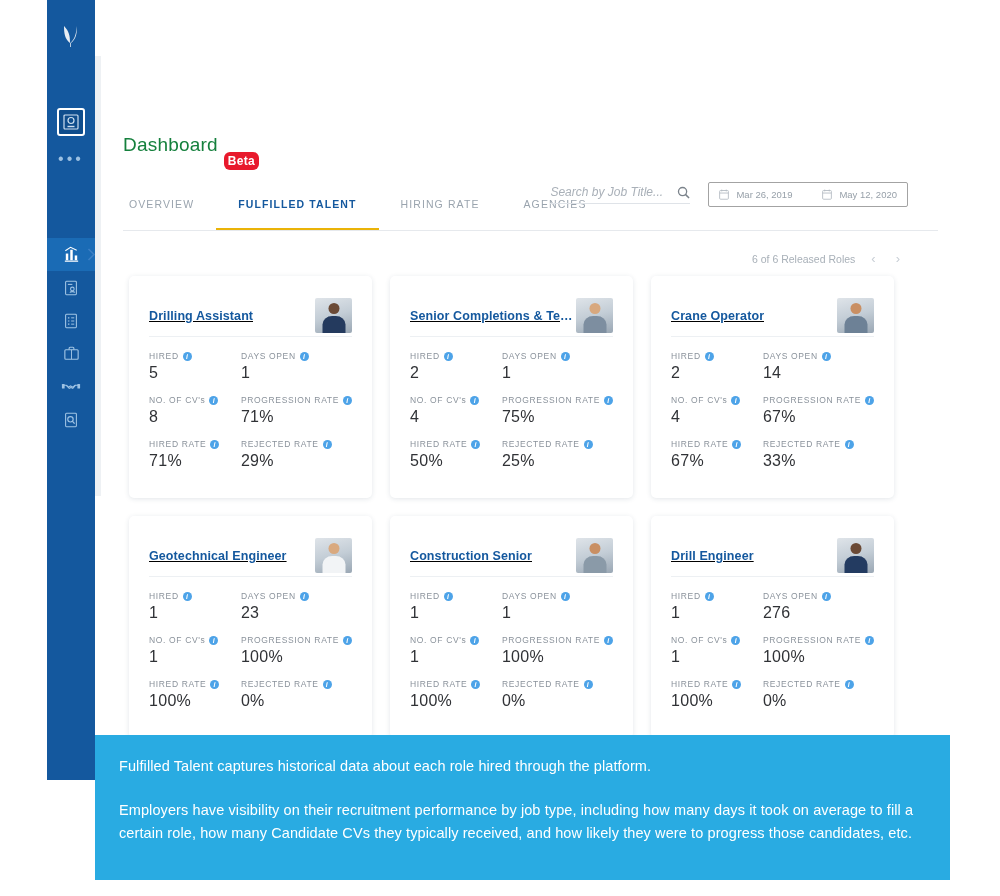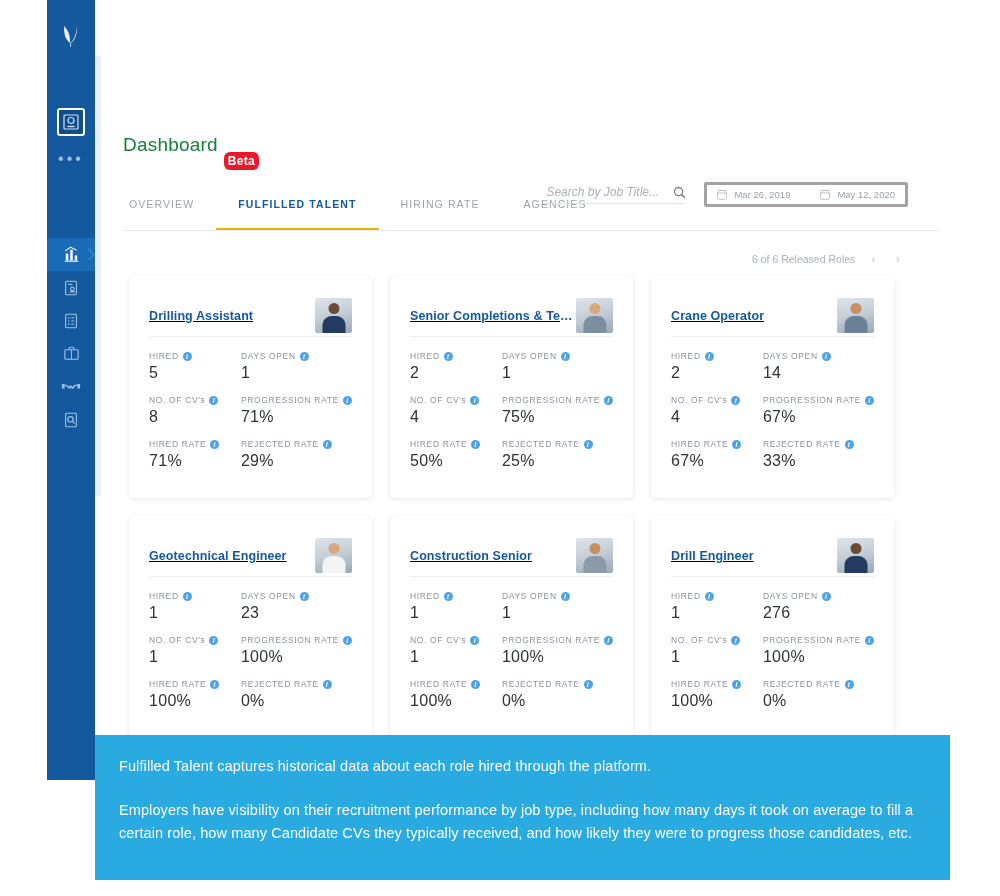--- a/index.html
+++ b/index.html
@@ -101,21 +101,21 @@
   .search-box {
     width:140px; border-bottom:1px solid #dfe3e8; display:flex; align-items:center;
     justify-content:space-between; padding-bottom:4px;
   }
   .search-input {
     border:none; outline:none; background:transparent; font-style:italic;
     font-size:12px; color:#a9b0b8; width:112px; font-family:"Liberation Sans", sans-serif;
   }
   .search-input::placeholder{ color:#a9b0b8; opacity:1; }
   .date-range {
-    border:3px solid #a3a3a3; border-radius:2px; height:25px; display:flex; align-items:center;
+    border:1px solid #a3a3a3; border-radius:2px; height:25px; display:flex; align-items:center;
     padding:0 10px; gap:30px;
   }
   .date-cell { display:flex; align-items:center; gap:7px; font-size:9.5px; color:#97a0a9; white-space:nowrap; }
 
   
   .released-row {
     display:flex; justify-content:flex-end; align-items:center; gap:12px;
     padding-right:46px; margin-top:20px; font-size:10.5px; color:#a8b0b8;
   }
   .pager { color:#c7ced5; font-size:13px; padding:0 4px; }

